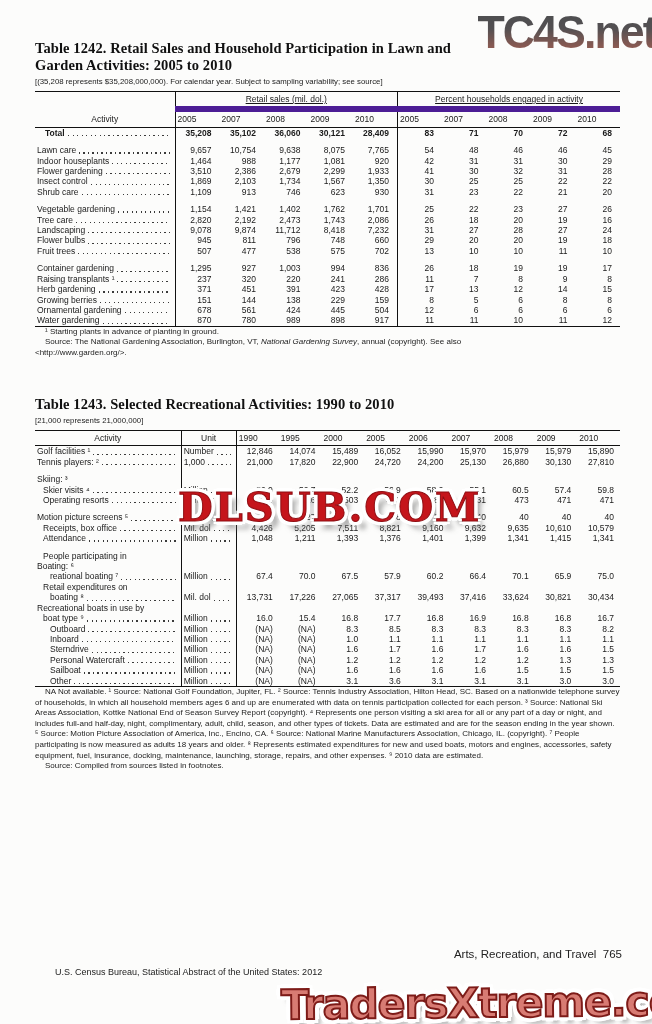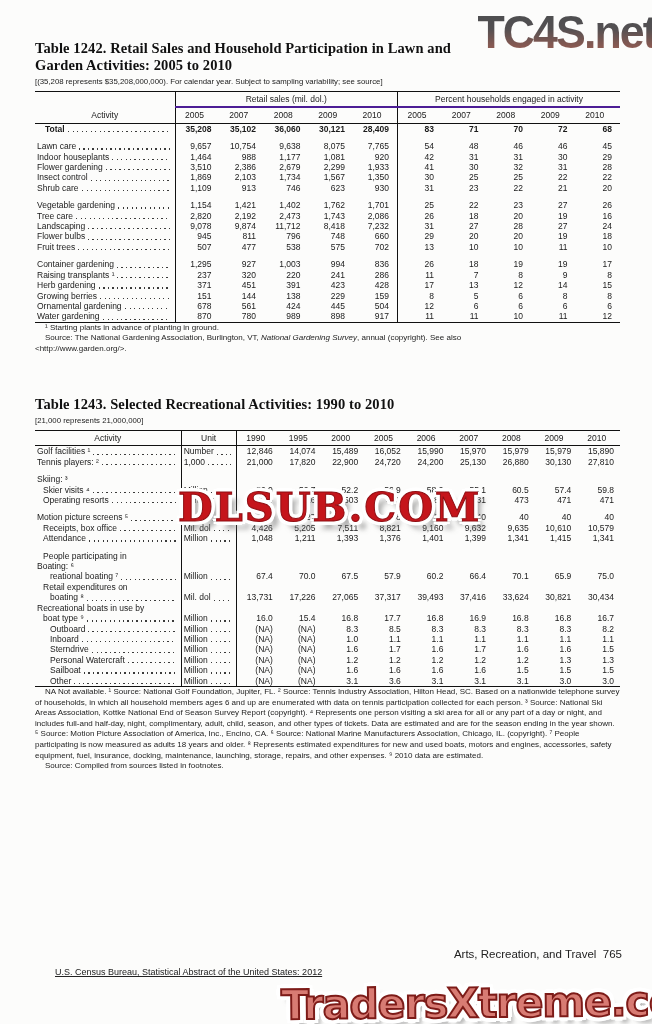--- a/index.html
+++ b/index.html
@@ -19,42 +19,42 @@
   .headnote{font-size:7.8px;color:#222;margin-top:3px;}
   
   table{border-collapse:collapse;table-layout:fixed;width:585px;margin-top:5px;}
   table{border-top:1.5px solid #111;border-bottom:1px solid #111;}
   thead{border-bottom:1.2px solid #111;}
   th,td{
     padding:0 2px;font-size:8.5px;line-height:10.4px;font-weight:normal;
     white-space:nowrap;overflow:hidden;vertical-align:bottom;color:#1a1a1a;
   }
   th{text-align:center;padding-top:2px;padding-bottom:2px;}
-  th.yr{text-align:center;padding-right:8px;margin-top:35px;}
+  th.yr{text-align:left;padding-right:8px;margin-top:35px;}
   #t1243 th.yr{padding-right:6px;}
   td.num{text-align:right;padding-right:8px;}
   #t1243 td.num{padding-right:6px;}
   .vline{border-left:1px solid #111;}
-  th.grp{border-bottom:2px solid #4c1d95;}
+  th.grp{border-bottom:6px solid #4c1d95;text-decoration:underline;}
   td.lab > div, td.unit > div{display:flex;align-items:baseline;}
   .lead{flex:1 1 auto;height:1.2px;align-self:flex-end;margin:0 3px 2px 3px;
     background:repeating-linear-gradient(90deg,#3a3a3a 0 1.2px,transparent 1.2px 4.5px);}
   tr.gap td{height:7px;padding:0;}
   tr.bold td{font-weight:bold;}
   .i1{padding-left:8px;}
   .i2{padding-left:15px;}
   .iT{padding-left:10px;}
   
   .fnote{font-size:8px;line-height:10.6px;color:#1c1c1c;margin-top:0;width:585px;}
   .fnote .ind{text-indent:10px;}
   .fnote em{font-style:italic;}
   .para{text-indent:10px;text-align:left;}
   
   .runhead{font-size:11.5px;color:#222;white-space:pre;}
-  .census{font-size:9px;color:#222;text-decoration:underline;}
+  .census{font-size:9px;color:#222;}
   
   .wm{z-index:9;pointer-events:none;white-space:nowrap;}
   #wm-top{
     top:4px;right:-4px;font-size:47px;font-weight:bold;letter-spacing:-2px;
     font-family:"Liberation Sans",sans-serif;
     background:linear-gradient(180deg,#47474a 20%,#4d4a4c 45%,#86544c 78%,#936258 100%);
     -webkit-background-clip:text;background-clip:text;color:transparent;
     transform:scaleX(.95);transform-origin:right top;opacity:.96;filter:blur(.2px);
   }
   #wm-mid{

